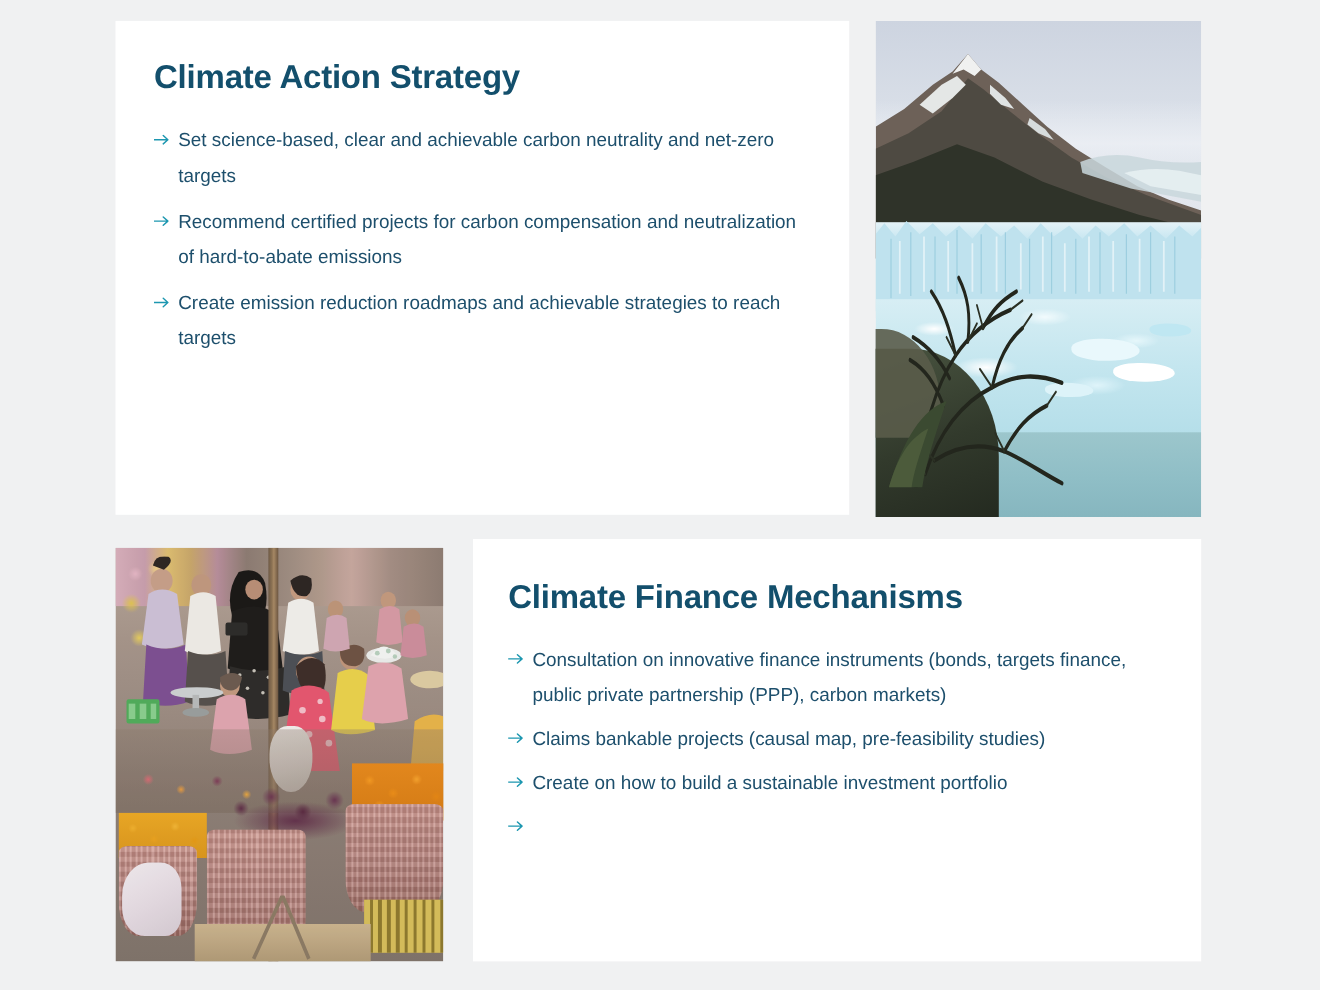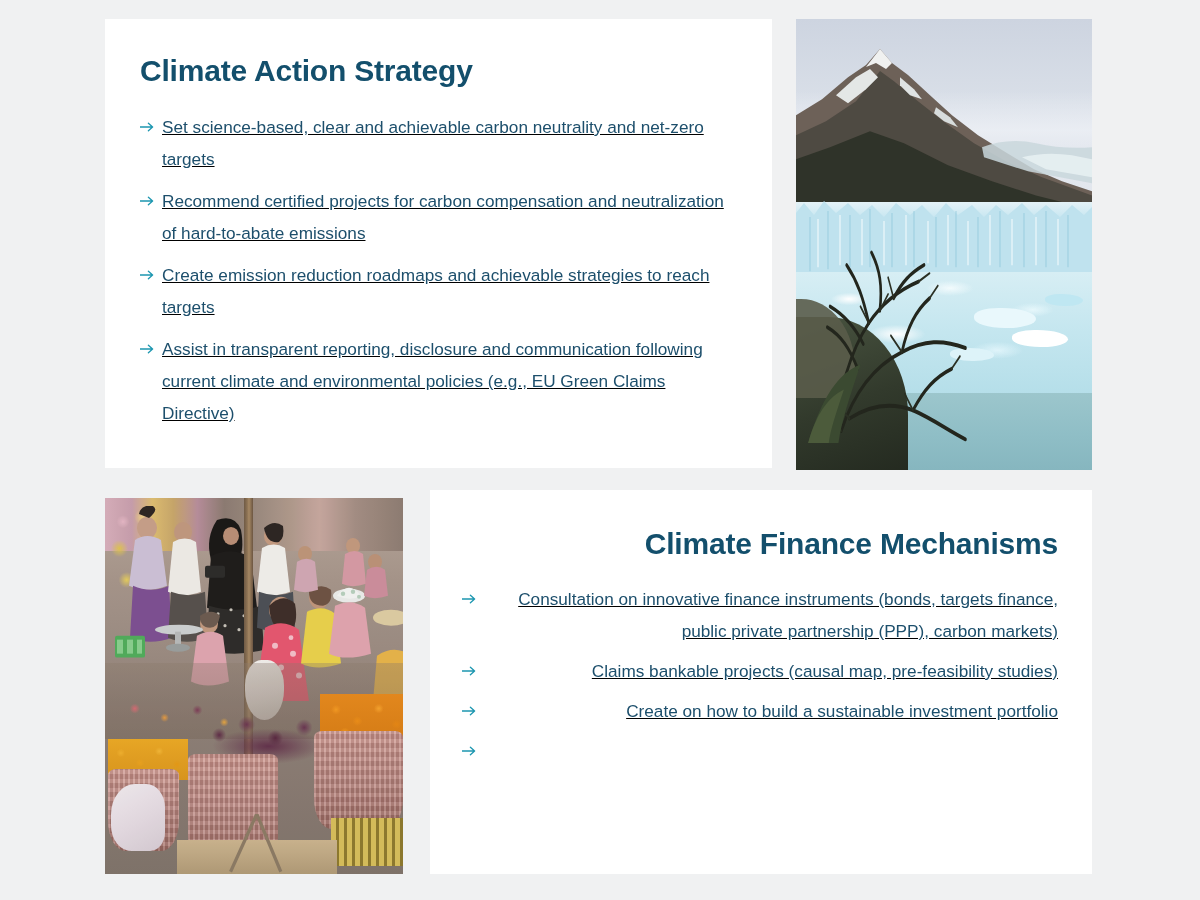--- a/index.html
+++ b/index.html
@@ -25,35 +25,35 @@
     position: absolute;
     background: #ffffff;
   }
 
   #card-top    { left: 105px; top: 19px;  width: 667px; height: 449px; }
   #card-bottom { left: 430px; top: 490px; width: 662px; height: 384px; }
 
   .card-inner {
     padding: 34px 40px 0 35px;
   }
-  #card-bottom .card-inner { padding: 36px 34px 0 32px; text-align: right; }
+  #card-bottom .card-inner { padding: 36px 34px 0 32px; }
 
   
   .section-title {
     color: #134f6c;
     font-size: 30px;
     font-weight: bold;
     letter-spacing: -0.2px;
     line-height: 1.2;
     margin-bottom: 22px;
   }
   #card-bottom .section-title { margin-bottom: 21px; }
 
   
-  ul.bullets { list-style: none; text-decoration: underline; }
+  ul.bullets { list-style: none; }
 
   ul.bullets li {
     position: relative;
     color: #1d4f6c;
     font-size: 17.2px;
     line-height: 32px;
     padding-left: 22px;
     margin-bottom: 10px;
   }
   #card-bottom ul.bullets li { margin-bottom: 8px; }
@@ -250,28 +250,20 @@
           </span>
           <span>Recommend certified projects for carbon compensation and neutralization of hard-to-abate emissions</span>
         </li>
         <li>
           <span class="arrow-icon">
             <svg width="15" height="10" viewBox="0 0 15 10">
                 <path d="M0 5h12M8.4 1.2 12.6 5 8.4 8.8" fill="none" stroke="#1d97b0" stroke-width="1.3" stroke-linecap="round" stroke-linejoin="round"></path>
               </svg>
           </span>
           <span>Create emission reduction roadmaps and achievable strategies to reach targets</span>
-        </li>
-        <li>
-          <span class="arrow-icon">
-            <svg width="15" height="10" viewBox="0 0 15 10">
-                <path d="M0 5h12M8.4 1.2 12.6 5 8.4 8.8" fill="none" stroke="#1d97b0" stroke-width="1.3" stroke-linecap="round" stroke-linejoin="round"></path>
-              </svg>
-          </span>
-          <span>Assist in transparent reporting, disclosure and communication following current climate and environmental policies (e.g., EU Green Claims Directive)</span>
         </li>
       </ul>
     </div>
   </div>
 
   <div class="photo" id="photo-glacier">
     <div class="photo-canvas">
       <div class="gl-sky"></div>
       <div class="gl-cloudband"></div>
       <svg class="gl-mtn" viewBox="0 0 296 216" preserveAspectRatio="none">

